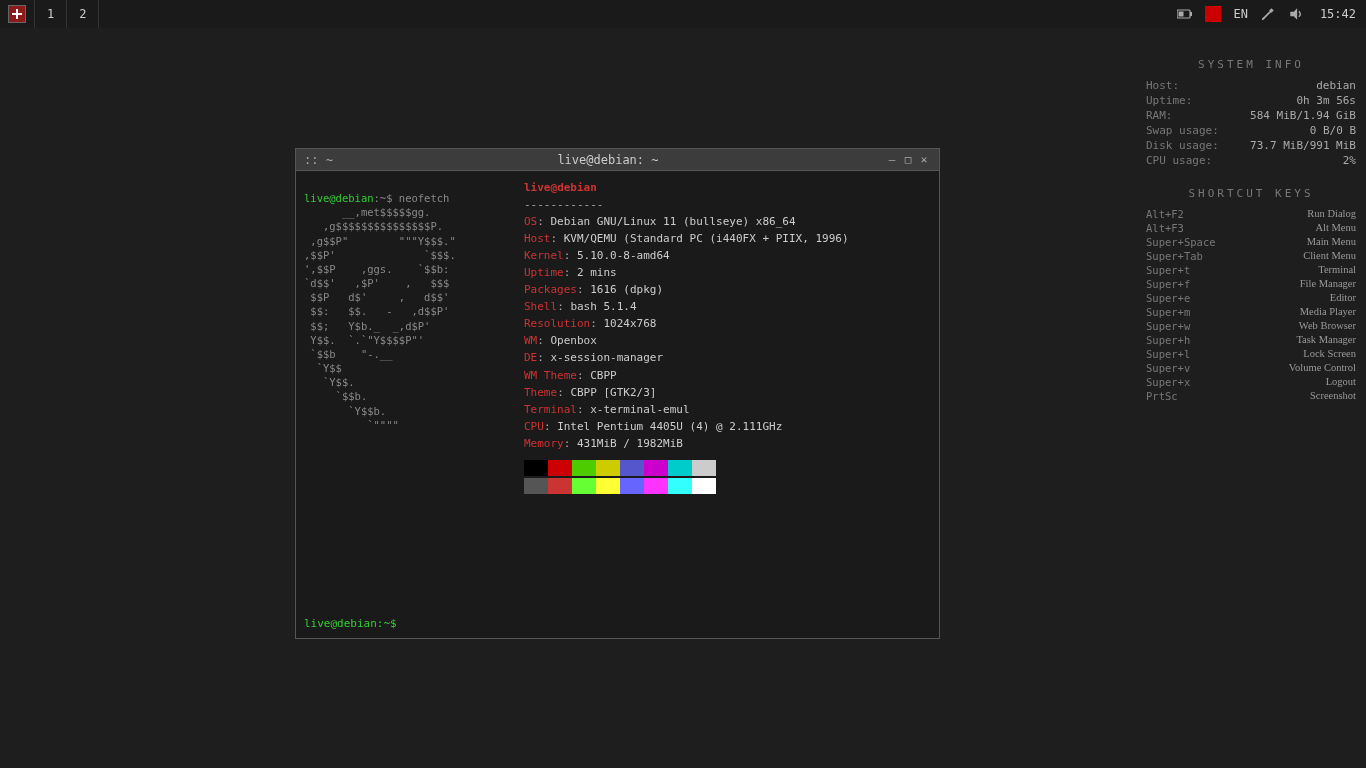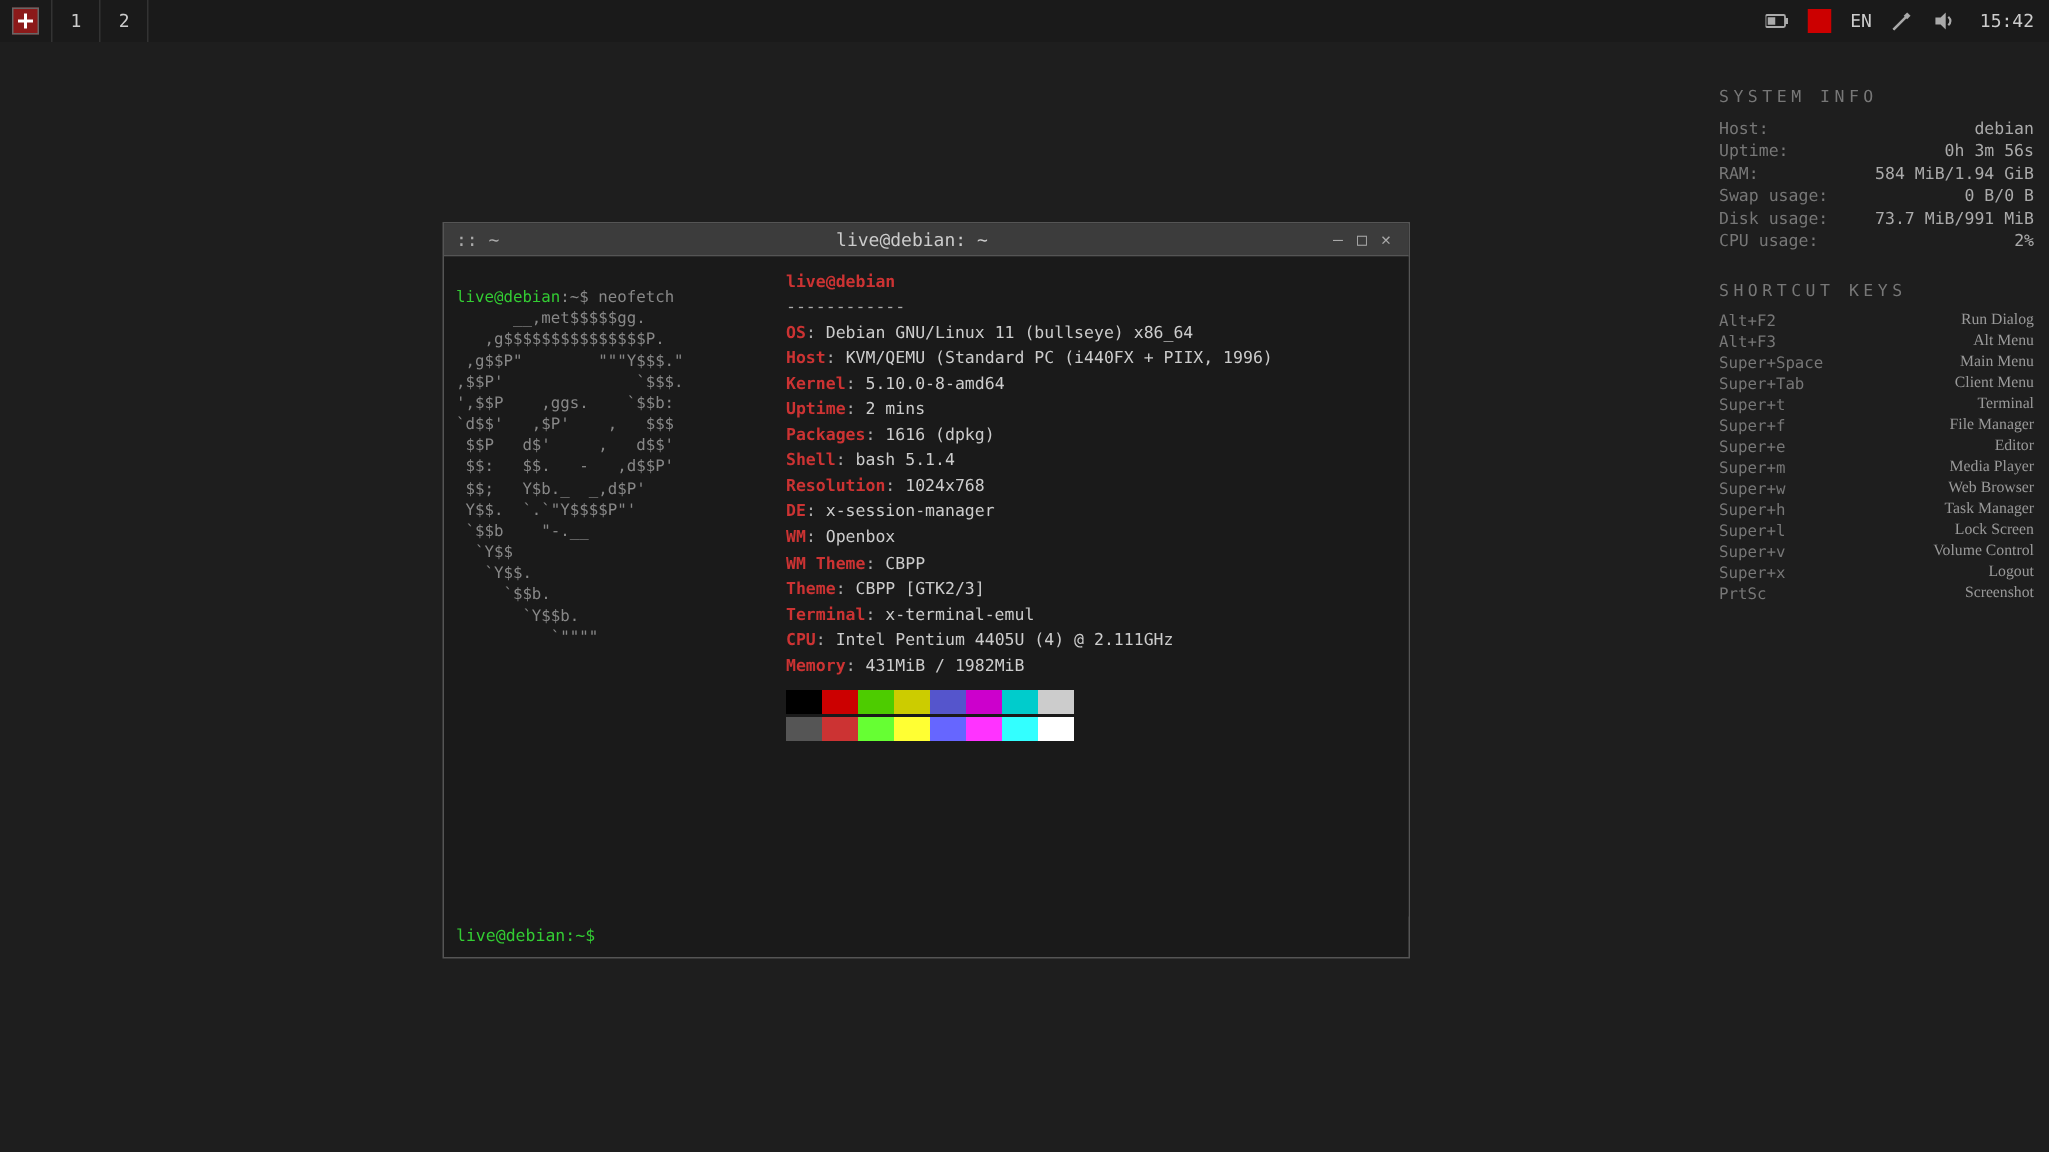--- a/index.html
+++ b/index.html
@@ -92,20 +92,21 @@
 
     
     #sysinfo {
       position: absolute;
       top: 30px;
       right: 10px;
       width: 210px;
       color: #aaa;
       font-size: 11px;
       font-family: monospace;
+      text-align: center;
     }
     .sysinfo-section-title {
       color: #777;
       font-size: 11px;
       letter-spacing: 3px;
       margin-bottom: 8px;
     }
     .sysinfo-row {
       display: flex;
       justify-content: space-between;
@@ -179,21 +180,21 @@
     .terminal-info {
       font-size: 11px;
       font-family: monospace;
       line-height: 1.55;
       flex: 1;
     }
     .term-username { color: #cc3333; font-weight: bold; }
     .term-at { color: #cc3333; font-weight: bold; }
     .term-hostname { color: #cc3333; font-weight: bold; }
     .term-sep { color: #aaa; }
-    .term-key { color: #cc3333; font-weight: bold; }
+    .term-key { color: #cc3333; font-weight: normal; }
     .term-colon { color: #aaa; }
     .term-val { color: #ccc; }
     .color-swatch-row {
       display: flex;
       margin-top: 8px;
       flex-direction: column;
       gap: 2px;
     }
     .color-row {
       display: flex;
@@ -409,24 +410,24 @@
         <div>
           <span class="term-key">Packages</span><span class="term-colon">: </span><span class="term-val">1616 (dpkg)</span>
         </div>
         <div>
           <span class="term-key">Shell</span><span class="term-colon">: </span><span class="term-val">bash 5.1.4</span>
         </div>
         <div>
           <span class="term-key">Resolution</span><span class="term-colon">: </span><span class="term-val">1024x768</span>
         </div>
         <div>
+          <span class="term-key">WM</span><span class="term-colon">: </span><span class="term-val">Openbox</span>
+        </div>
+        <div>
           <span class="term-key">DE</span><span class="term-colon">: </span><span class="term-val">x-session-manager</span>
-        </div>
-        <div>
-          <span class="term-key">WM</span><span class="term-colon">: </span><span class="term-val">Openbox</span>
         </div>
         <div>
           <span class="term-key">WM Theme</span><span class="term-colon">: </span><span class="term-val">CBPP</span>
         </div>
         <div>
           <span class="term-key">Theme</span><span class="term-colon">: </span><span class="term-val">CBPP [GTK2/3]</span>
         </div>
         <div>
           <span class="term-key">Terminal</span><span class="term-colon">: </span><span class="term-val">x-terminal-emul</span>
         </div>

